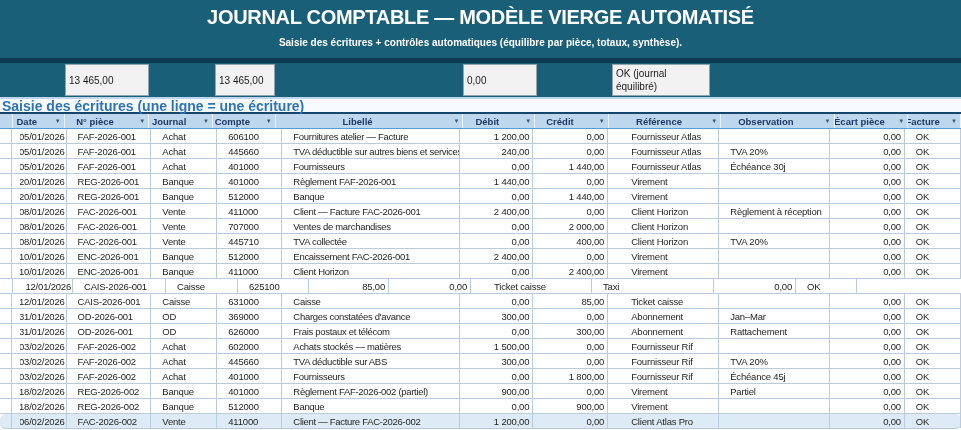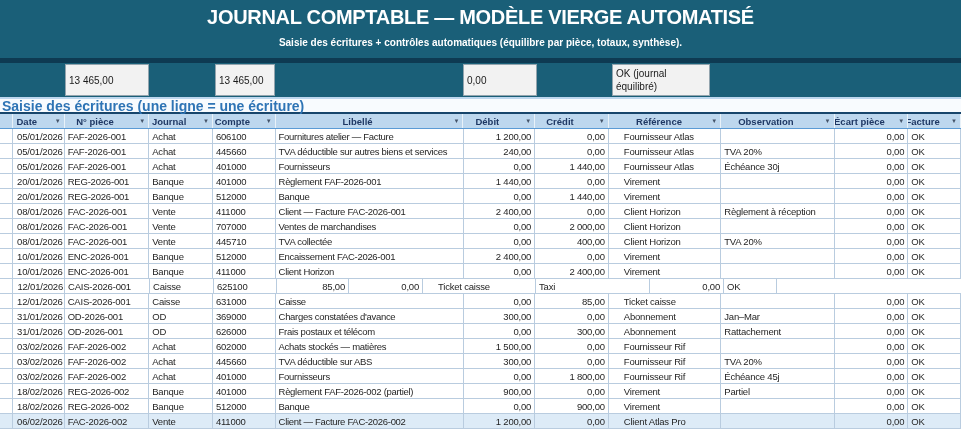--- a/index.html
+++ b/index.html
@@ -36,22 +36,22 @@
   .hspacer{width:13px;box-sizing:border-box;border-right:1px solid #E9F2F9;}
   .hfill{flex:1;}
   .hcell{position:relative;box-sizing:border-box;border-right:1px solid #E9F2F9;
          display:flex;align-items:center;justify-content:center;
          color:var(--header_text,#1F3864);font-weight:bold;font-size:9.5px;
          overflow:hidden;white-space:nowrap;padding-right:23px;}
   .farrow{position:absolute;right:3px;top:50%;transform:translateY(-50%);
           font-size:6px;line-height:1;color:#44546A;}
 
   
-  .trow{display:flex;height:15px;box-sizing:border-box;border-bottom:1px solid var(--grid_line,#B9CCDF);background:#fff;}
-  .trow.hl{background:var(--row_highlight,#DDEBF7);}
+  .trow{display:flex;height:15px;box-sizing:border-box;border-bottom:1px solid var(--grid_line,#B9CCDF);background:#fff;gap:8px;}
+  .trow.hl{background:var(--row_highlight,#DDEBF7);border-radius:6px;}
   .rspacer{width:13px;box-sizing:border-box;border-right:1px solid var(--grid_line,#B9CCDF);}
   .tcelld{box-sizing:border-box;border-right:1px solid var(--grid_line,#B9CCDF);
           height:100%;display:flex;align-items:center;overflow:hidden;white-space:nowrap;
           font-size:9.5px;letter-spacing:-0.2px;color:#1f1f1f;padding:0 3px;}
   .ar{justify-content:flex-end;}
 
   
   .c0{width:52px;}  .c1{width:85px;}  .c2{width:64px;}  .c3{width:63px;}
   .c4{width:189px;} .c5{width:72px;}  .c6{width:74px;}  .c7{width:101px;margin-left:12px;}
   .c8{width:114px;} .c9{width:74px;}  .c10{width:53px;}

